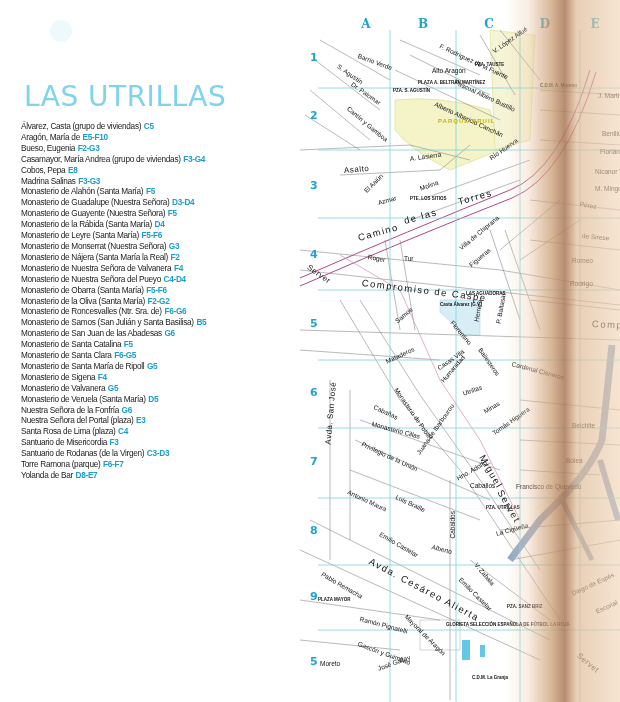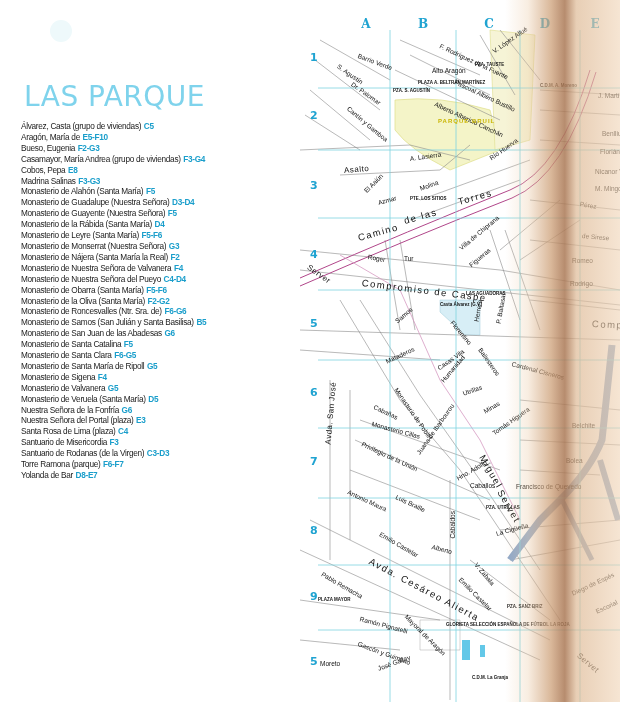--- a/index.html
+++ b/index.html
@@ -64,21 +64,21 @@
       rgba(222,186,150,0.7) 62%,
       rgba(240,212,182,0.6) 100%);
     pointer-events: none;
   }
 </style>
 </head>
 <body>
 
 <div class="left-page">
   <div class="corner-icon"></div>
-  <h1 class="section-title">LAS PARQUE</h1>
+  <h1 class="section-title">LAS UTRILLAS</h1>
   <ul class="index-list" id="index-list">
       <li class="index-item"><span>Álvarez, Casta (grupo de viviendas)</span><span class="index-ref">C5</span></li>
       <li class="index-item"><span>Aragón, María de</span><span class="index-ref">E5-F10</span></li>
       <li class="index-item"><span>Bueso, Eugenia</span><span class="index-ref">F2-G3</span></li>
       <li class="index-item"><span>Casamayor, María Andrea (grupo de viviendas)</span><span class="index-ref">F3-G4</span></li>
       <li class="index-item"><span>Cobos, Pepa</span><span class="index-ref">E8</span></li>
       <li class="index-item"><span>Madrina Salinas</span><span class="index-ref">F3-G3</span></li>
       <li class="index-item"><span>Monasterio de Alahón (Santa María)</span><span class="index-ref">F5</span></li>
       <li class="index-item"><span>Monasterio de Guadalupe (Nuestra Señora)</span><span class="index-ref">D3-D4</span></li>
       <li class="index-item"><span>Monasterio de Guayente (Nuestra Señora)</span><span class="index-ref">F5</span></li>

